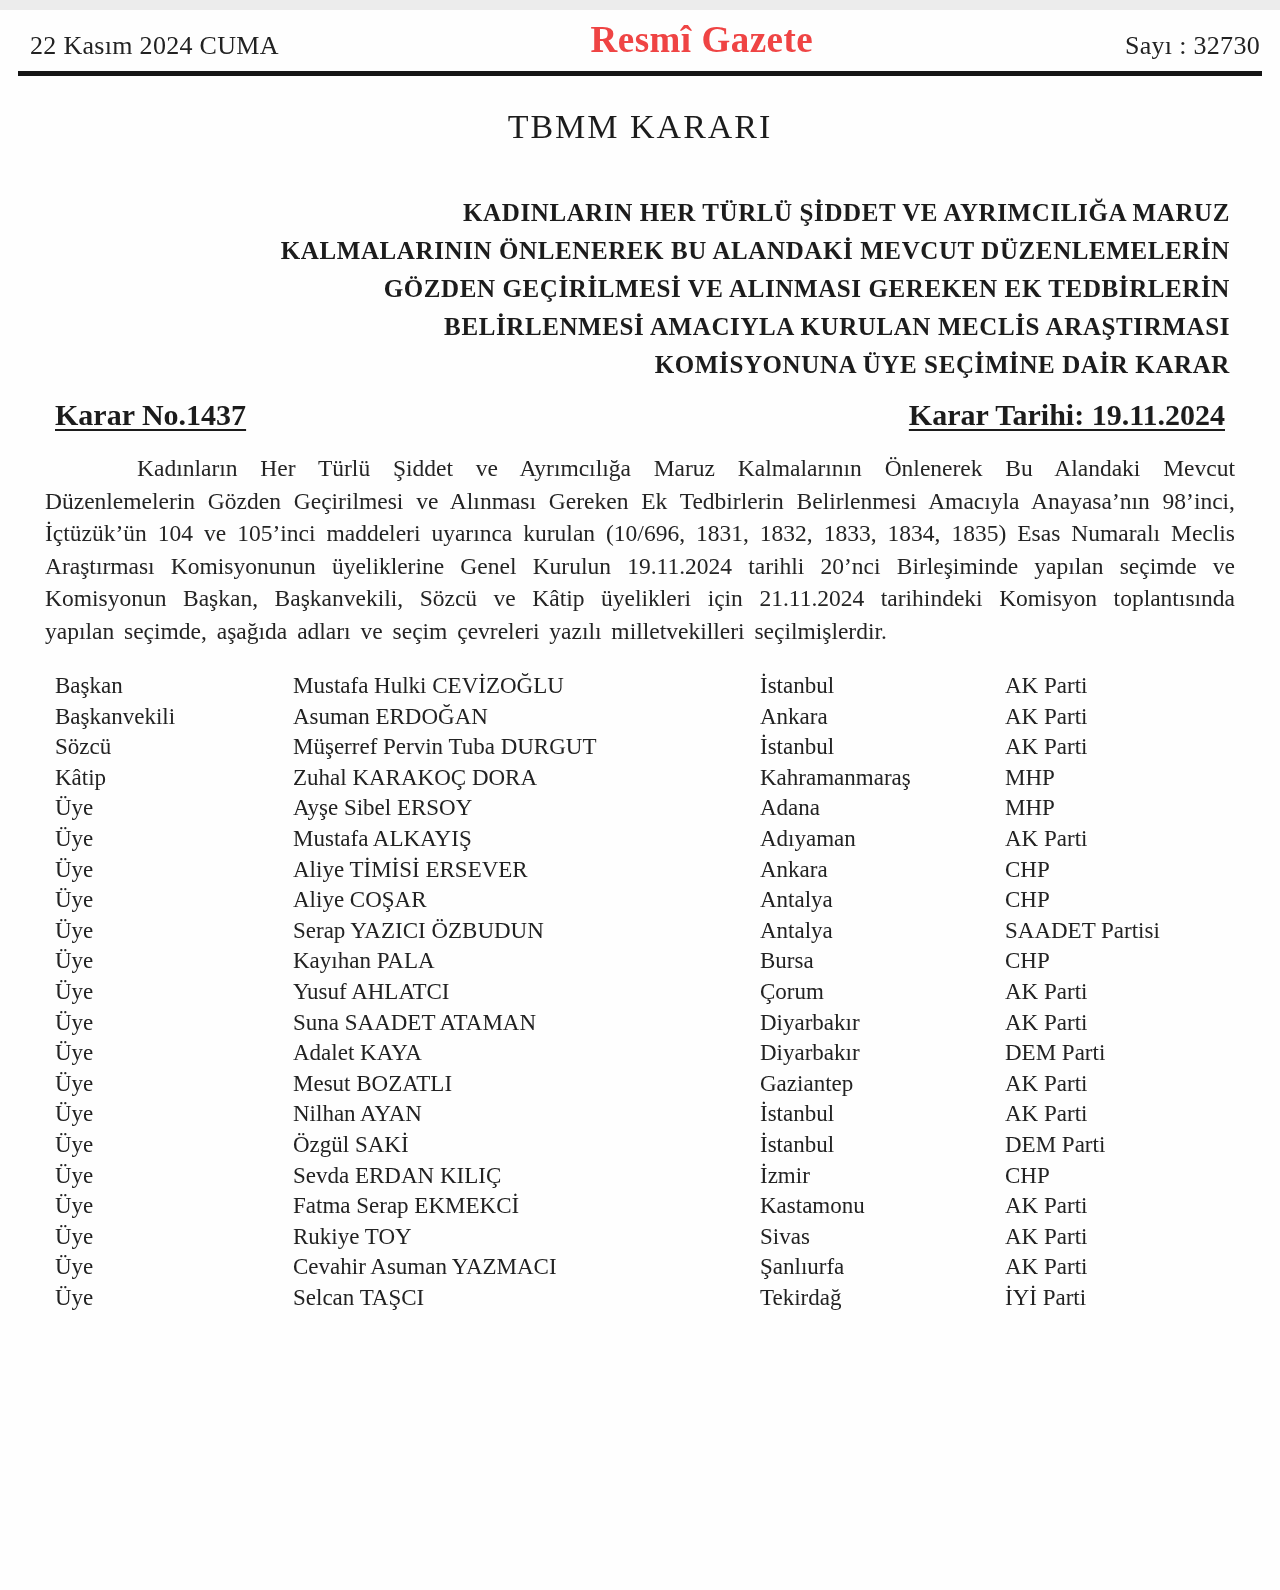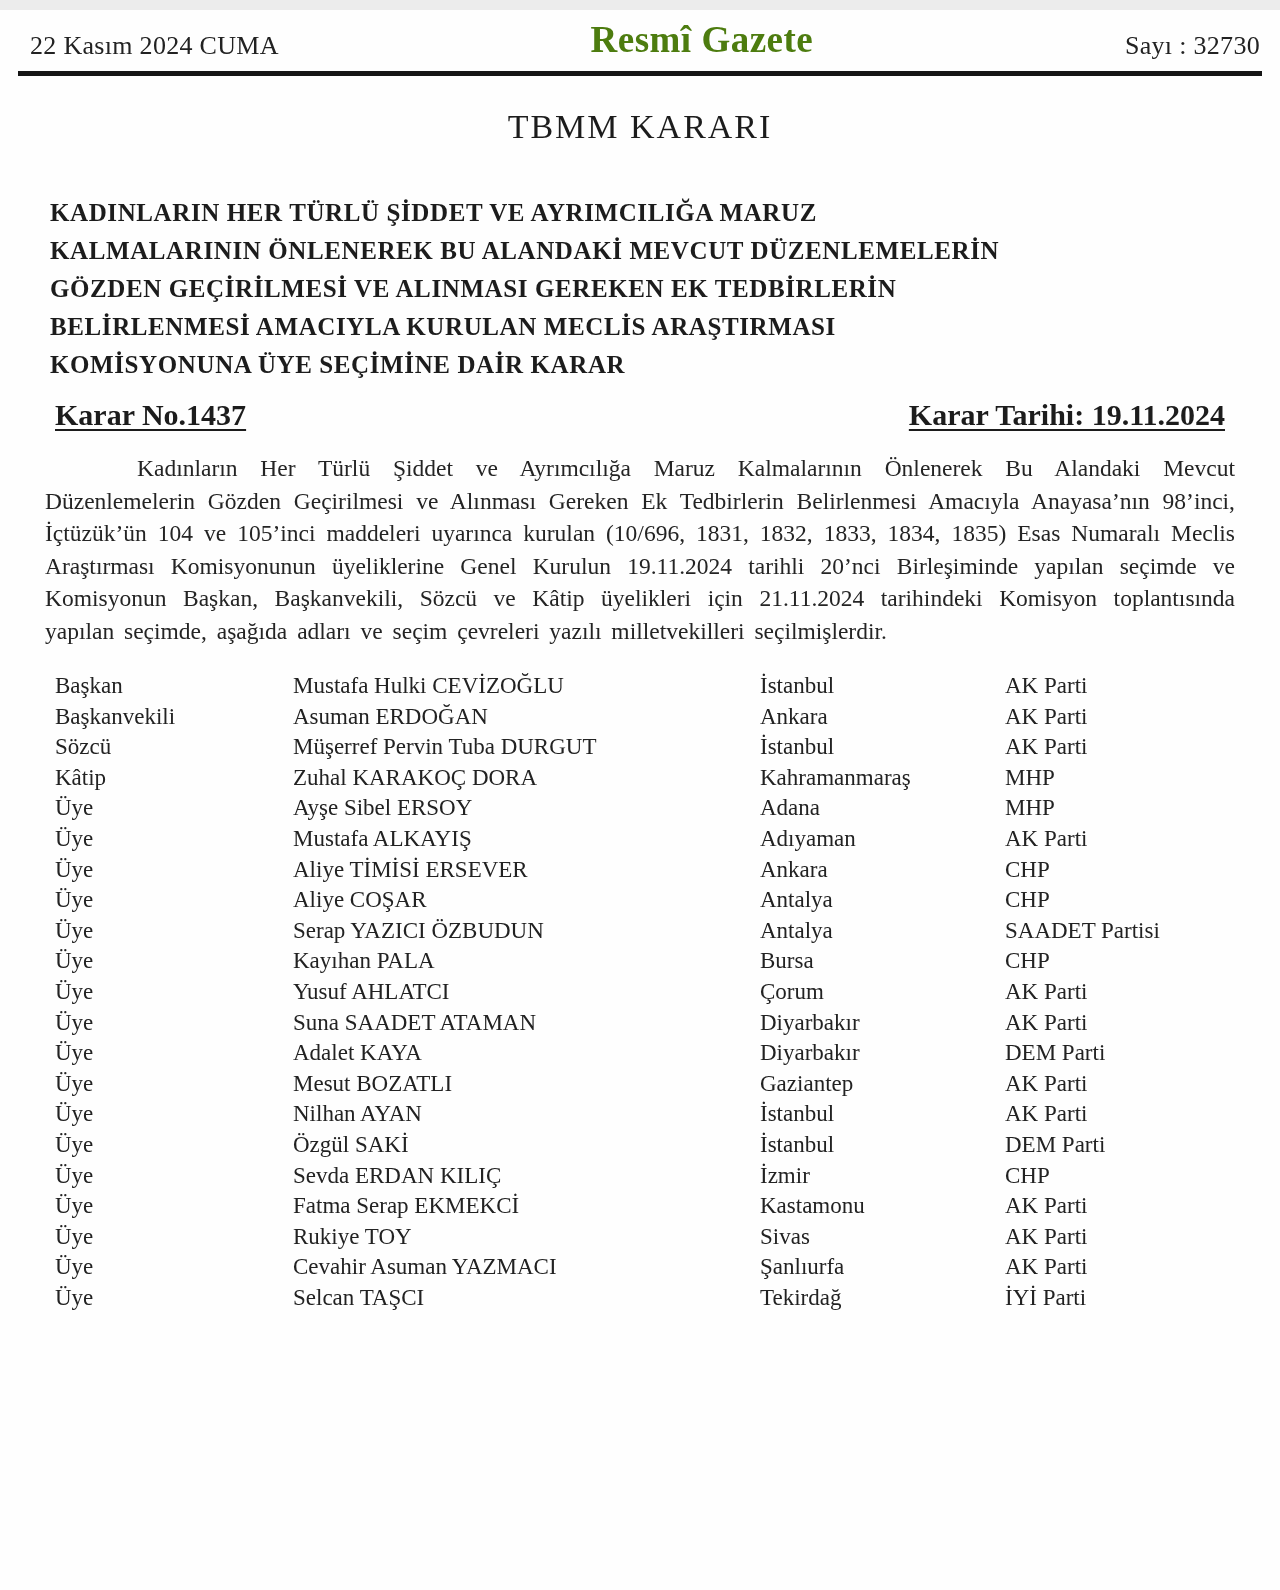--- a/index.html
+++ b/index.html
@@ -45,21 +45,21 @@
   .doc-title {
     margin: 32px 0 0 0;
     text-align: center;
     font-size: 34px;
     font-weight: normal;
     letter-spacing: 2px;
   }
   .heading {
     margin: 48px auto 11px auto;
     width: 1180px;
-    text-align: left;
+    text-align: right;
     font-weight: bold;
     font-size: 25px;
     line-height: 38px;
     letter-spacing: 0.6px;
   }
   .karar-line {
     display: flex;
     justify-content: space-between;
     align-items: baseline;
     padding: 0 55px;
@@ -100,21 +100,21 @@
   td.col-party { width: 270px; }
 </style>
 </head>
 <body>
 
 <div class="page">
   <div class="top-strip"></div>
 
   <div class="masthead">
     <span class="date">22 Kasım 2024 CUMA</span>
-    <h1 class="gazette-title" style="color: #4d7c0f;">Resmî Gazete</h1>
+    <h1 class="gazette-title" style="color: #ef4444;">Resmî Gazete</h1>
     <span class="issue">Sayı : 32730</span>
   </div>
 
   <div class="rule"></div>
 
   <h2 class="doc-title">TBMM KARARI</h2>
 
   <div class="heading">
     <div>KADINLARIN HER TÜRLÜ ŞİDDET VE AYRIMCILIĞA MARUZ</div>
     <div>KALMALARININ ÖNLENEREK BU ALANDAKİ MEVCUT DÜZENLEMELERİN</div>

